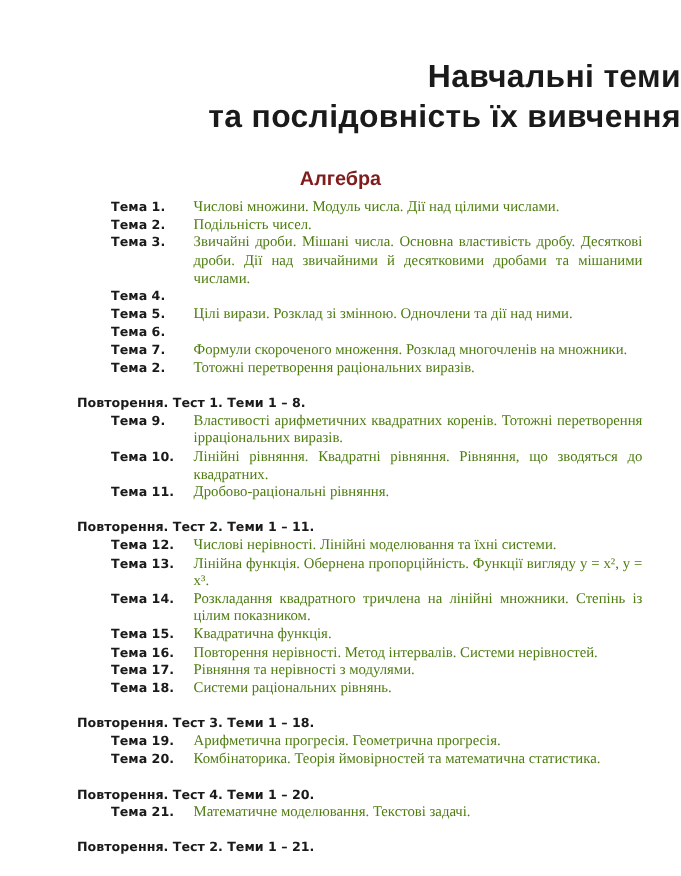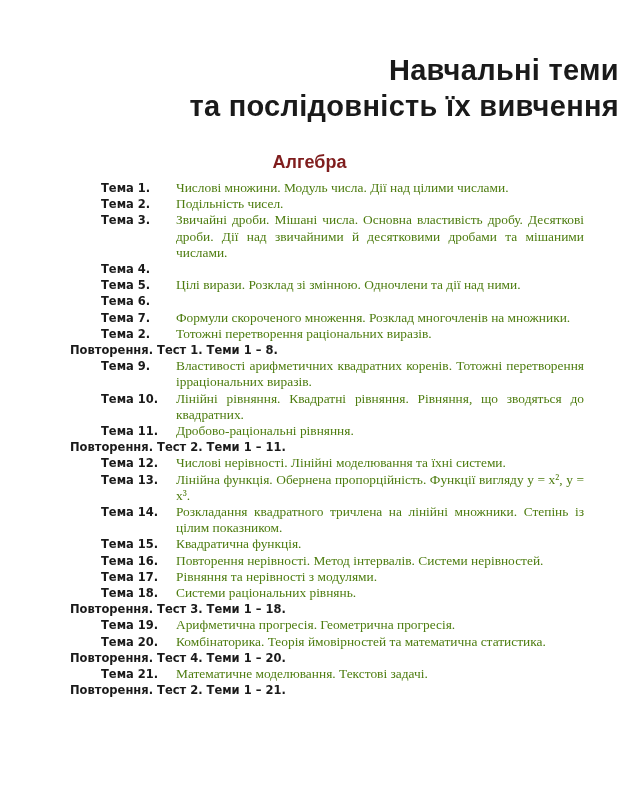--- a/index.html
+++ b/index.html
@@ -23,21 +23,21 @@
     font-family: "DejaVu Sans", sans-serif; font-weight: bold; font-size: 11.5px;
     color: #1a1a1a;
   }
   .text {
     flex: 1;
     font-family: "Liberation Serif", serif; font-size: 13.4px;
     text-align: justify; color: #4d7c0f;
   }
   .review {
     font-family: "DejaVu Sans", sans-serif; font-weight: bold; font-size: 11.5px;
-    line-height: 16.2px; color: #1a1a1a;
+    line-height: 16.2px; color: #1a1a1a; margin-top: 16px;
   }
 </style>
 </head>
 <body>
 
 <div class="title">
   <div>Навчальні теми</div>
   <div>та послідовність їх вивчення</div>
 </div>
 

